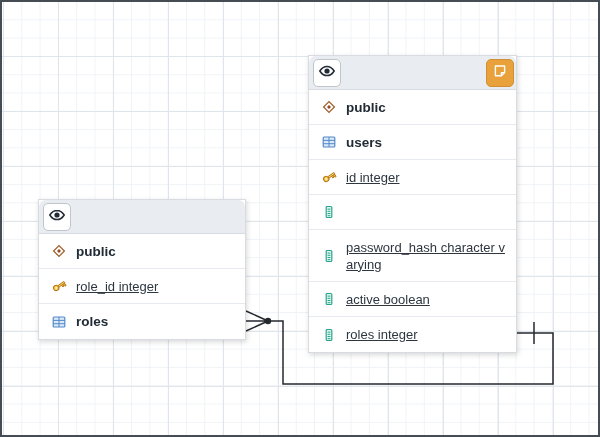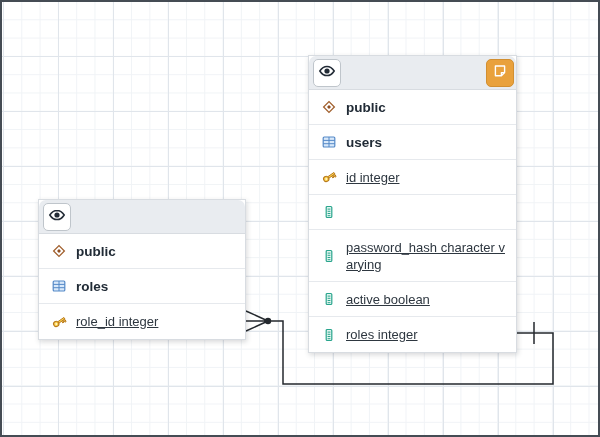--- a/index.html
+++ b/index.html
@@ -93,42 +93,42 @@
     </div>
     <div class="row name-row">
       <span class="ic">
         <svg width="16" height="16" viewBox="0 0 16 16">
           <rect x="4.2" y="4.2" width="7.6" height="7.6" transform="rotate(45 8 8)" fill="#ffffff" stroke="#a2612f" stroke-width="1.3"></rect>
           <rect x="6.6" y="6.6" width="2.8" height="2.8" transform="rotate(45 8 8)" fill="#8f4f22"></rect>
         </svg>
       </span>
       <span class="label">public</span>
     </div>
-    <div class="row name-row">
-      <span class="ic">
-        <svg width="16" height="16" viewBox="0 0 16 16">
-          <rect x="2.2" y="3" width="11.6" height="10" rx="1" fill="#d9e9fa" stroke="#5589c7" stroke-width="1.2"></rect>
-          <path d="M2.2 6.4 H13.8 M2.2 9.7 H13.8 M8 3 V13" stroke="#5589c7" stroke-width="1" fill="none"></path>
-        </svg>
-      </span>
-      <span class="label">roles</span>
-    </div>
     <div class="row field-row">
       <span class="ic">
         <svg width="16" height="16" viewBox="0 0 16 16">
           <g transform="rotate(-35 8 8)">
             <circle cx="4.6" cy="8" r="2.6" fill="#fcd34d" stroke="#b7791f" stroke-width="1.1"></circle>
             <circle cx="4.6" cy="8" r="0.9" fill="#fff8e1"></circle>
             <rect x="7.2" y="7.1" width="7.4" height="1.8" fill="#fcd34d" stroke="#b7791f" stroke-width="0.9"></rect>
             <rect x="10.6" y="8.9" width="1.3" height="2.1" fill="#fcd34d" stroke="#b7791f" stroke-width="0.9"></rect>
             <rect x="12.9" y="8.9" width="1.3" height="2.7" fill="#fcd34d" stroke="#b7791f" stroke-width="0.9"></rect>
           </g>
         </svg>
       </span>
       <span class="label">role_id integer</span>
+    </div>
+    <div class="row name-row">
+      <span class="ic">
+        <svg width="16" height="16" viewBox="0 0 16 16">
+          <rect x="2.2" y="3" width="11.6" height="10" rx="1" fill="#d9e9fa" stroke="#5589c7" stroke-width="1.2"></rect>
+          <path d="M2.2 6.4 H13.8 M2.2 9.7 H13.8 M8 3 V13" stroke="#5589c7" stroke-width="1" fill="none"></path>
+        </svg>
+      </span>
+      <span class="label">roles</span>
     </div>
   </div>
 
   <div class="node node-users">
     <div class="node-header">
       <button class="icon-btn">
         <span>
           <svg width="18" height="18" viewBox="0 0 18 18">
             <path d="M9 4.4 C4.7 4.4 1.8 9 1.8 9 S4.7 13.6 9 13.6 16.2 9 16.2 9 13.3 4.4 9 4.4 Z" fill="none" stroke="#222b36" stroke-width="1.5"></path>
             <circle cx="9" cy="9" r="2.6" fill="#222b36"></circle>

